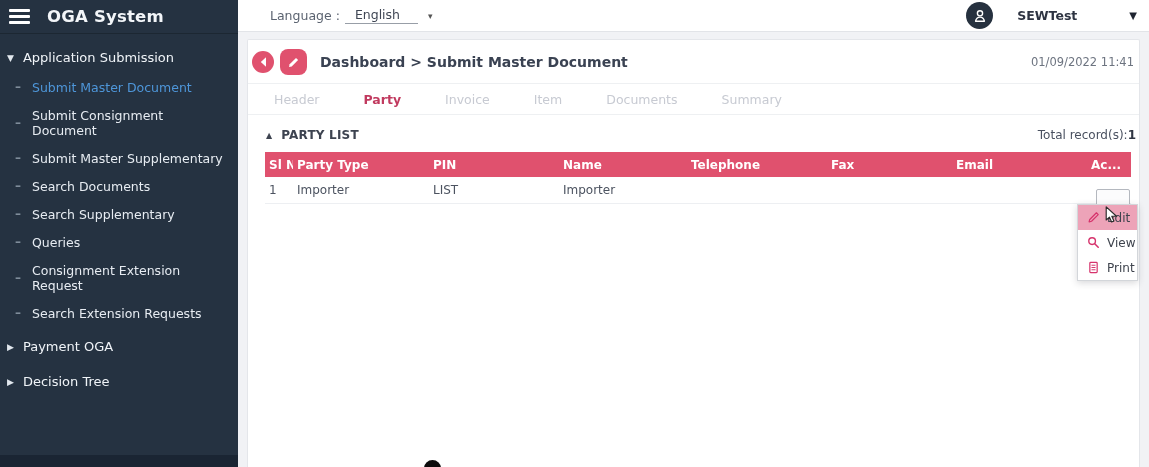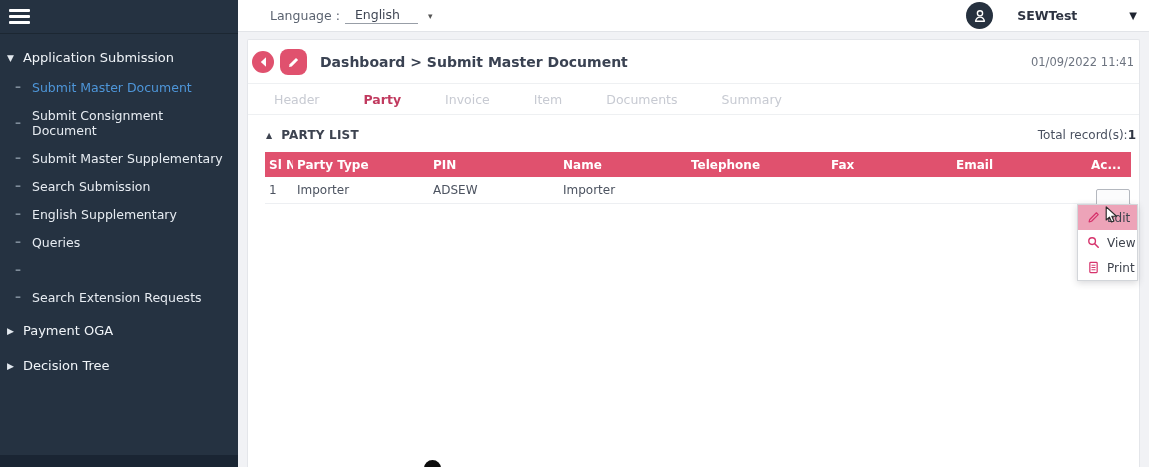--- a/index.html
+++ b/index.html
@@ -99,20 +99,21 @@
 
 <div class="app">
 
   <aside class="sidebar">
     <div class="sidebar-header">
       <div class="hamburger">
         <span></span>
           <span></span>
           <span></span>
       </div>
+      <div class="sidebar-title">OGA System</div>
     </div>
     <nav class="nav">
       <div class="nav-group">
         <span class="tri-down">▼</span>
         <span>Application Submission</span>
       </div>
       <ul class="nav-sub">
         <li class="active">
           <span class="dash">–</span>
           <span class="lbl">Submit Master Document</span>
@@ -120,32 +121,33 @@
         <li>
           <span class="dash">–</span>
           <span class="lbl">Submit Consignment Document</span>
           </li>
         <li>
           <span class="dash">–</span>
           <span class="lbl">Submit Master Supplementary</span>
           </li>
         <li>
           <span class="dash">–</span>
-          <span class="lbl">Search Submission</span>
-          </li>
-        <li>
-          <span class="dash">–</span>
-          <span class="lbl">English Supplementary</span>
+          <span class="lbl">Search Documents</span>
+          </li>
+        <li>
+          <span class="dash">–</span>
+          <span class="lbl">Search Supplementary</span>
           </li>
         <li>
           <span class="dash">–</span>
           <span class="lbl">Queries</span>
           </li>
         <li>
           <span class="dash">–</span>
+          <span class="lbl">Consignment Extension Request</span>
           </li>
         <li>
           <span class="dash">–</span>
           <span class="lbl">Search Extension Requests</span>
           </li>
       </ul>
       <div class="nav-group collapsed">
         <span class="tri-right">▶</span>
         <span>Payment OGA</span>
       </div>
@@ -216,21 +218,21 @@
             <span class="th c3">PIN</span>
             <span class="th c4">Name</span>
             <span class="th c5">Telephone</span>
             <span class="th c6">Fax</span>
             <span class="th c7">Email</span>
             <span class="th c8">Ac...</span>
           </div>
           <div class="trow">
             <span class="td c1">1</span>
             <span class="td c2">Importer</span>
-            <span class="td c3">ADSEW</span>
+            <span class="td c3">LIST</span>
             <span class="td c4">Importer</span>
             <span class="td c5"></span>
             <span class="td c6"></span>
             <span class="td c7"></span>
             <span class="td c8"></span>
           </div>
         </div>
 
       </div>
     </div>

